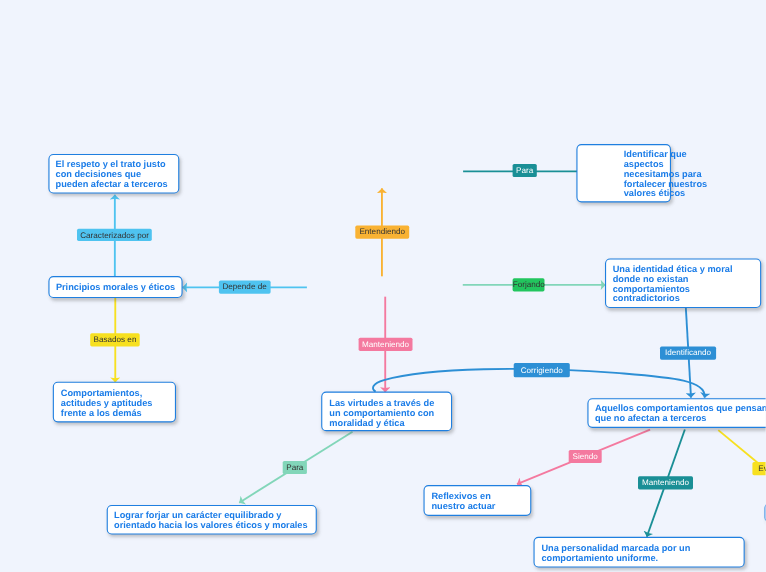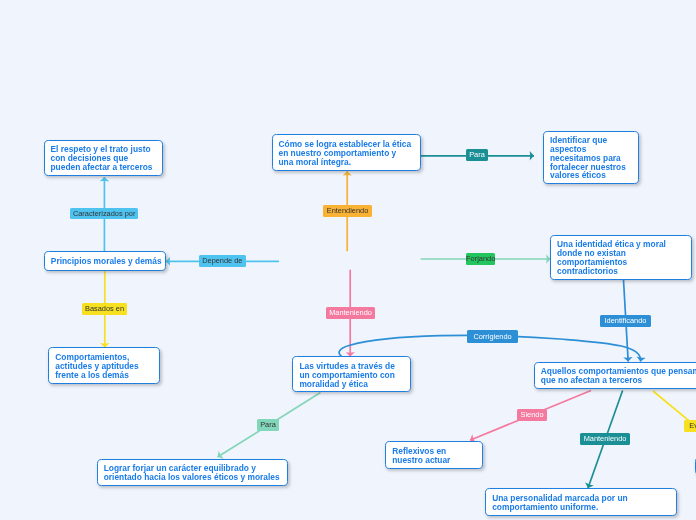--- a/index.html
+++ b/index.html
@@ -61,34 +61,29 @@
     <path d="M622.6,390.5 L588,488" stroke="#1a8f96" marker-end="url(#ah-teal)"></path>
     <path d="M653,391 L700,430" stroke="#f7e020"></path>
   </g>
 </svg>
 
 <div class="node" style="left:43.5px;top:139.7px;width:119.6px;height:36.7px;">
   <div class="txt">El respeto y el trato justo
 con decisiones que
 pueden afectar a terceros</div>
 </div>
-<div class="node" style="left:271.5px;top:134.3px;width:149.2px;height:36.7px;">
-  <div class="txt">Cómo se logra establecer la ética
-en nuestro comportamiento y
-una moral íntegra.</div>
-</div>
-<div class="node" style="left:543px;top:131px;width:96px;height:52.5px;">
+<div class="node" style="left:524px;top:131px;width:86px;height:52.5px;padding-left:36px;">
   <div class="txt">Identificar que
 aspectos
 necesitamos para
 fortalecer nuestros
 valores éticos</div>
 </div>
 <div class="node" style="left:43.8px;top:251.2px;width:121.9px;height:19.7px;">
-  <div class="txt">Principios morales y demás</div>
+  <div class="txt">Principios morales y éticos</div>
 </div>
 <div class="node" style="left:550px;top:234.5px;width:142.4px;height:45.5px;">
   <div class="txt">Una identidad ética y moral
 donde no existan
 comportamientos
 contradictorios</div>
 </div>
 <div class="node" style="left:48.3px;top:347.1px;width:111.7px;height:36.6px;">
   <div class="txt">Comportamientos,
 actitudes y aptitudes

